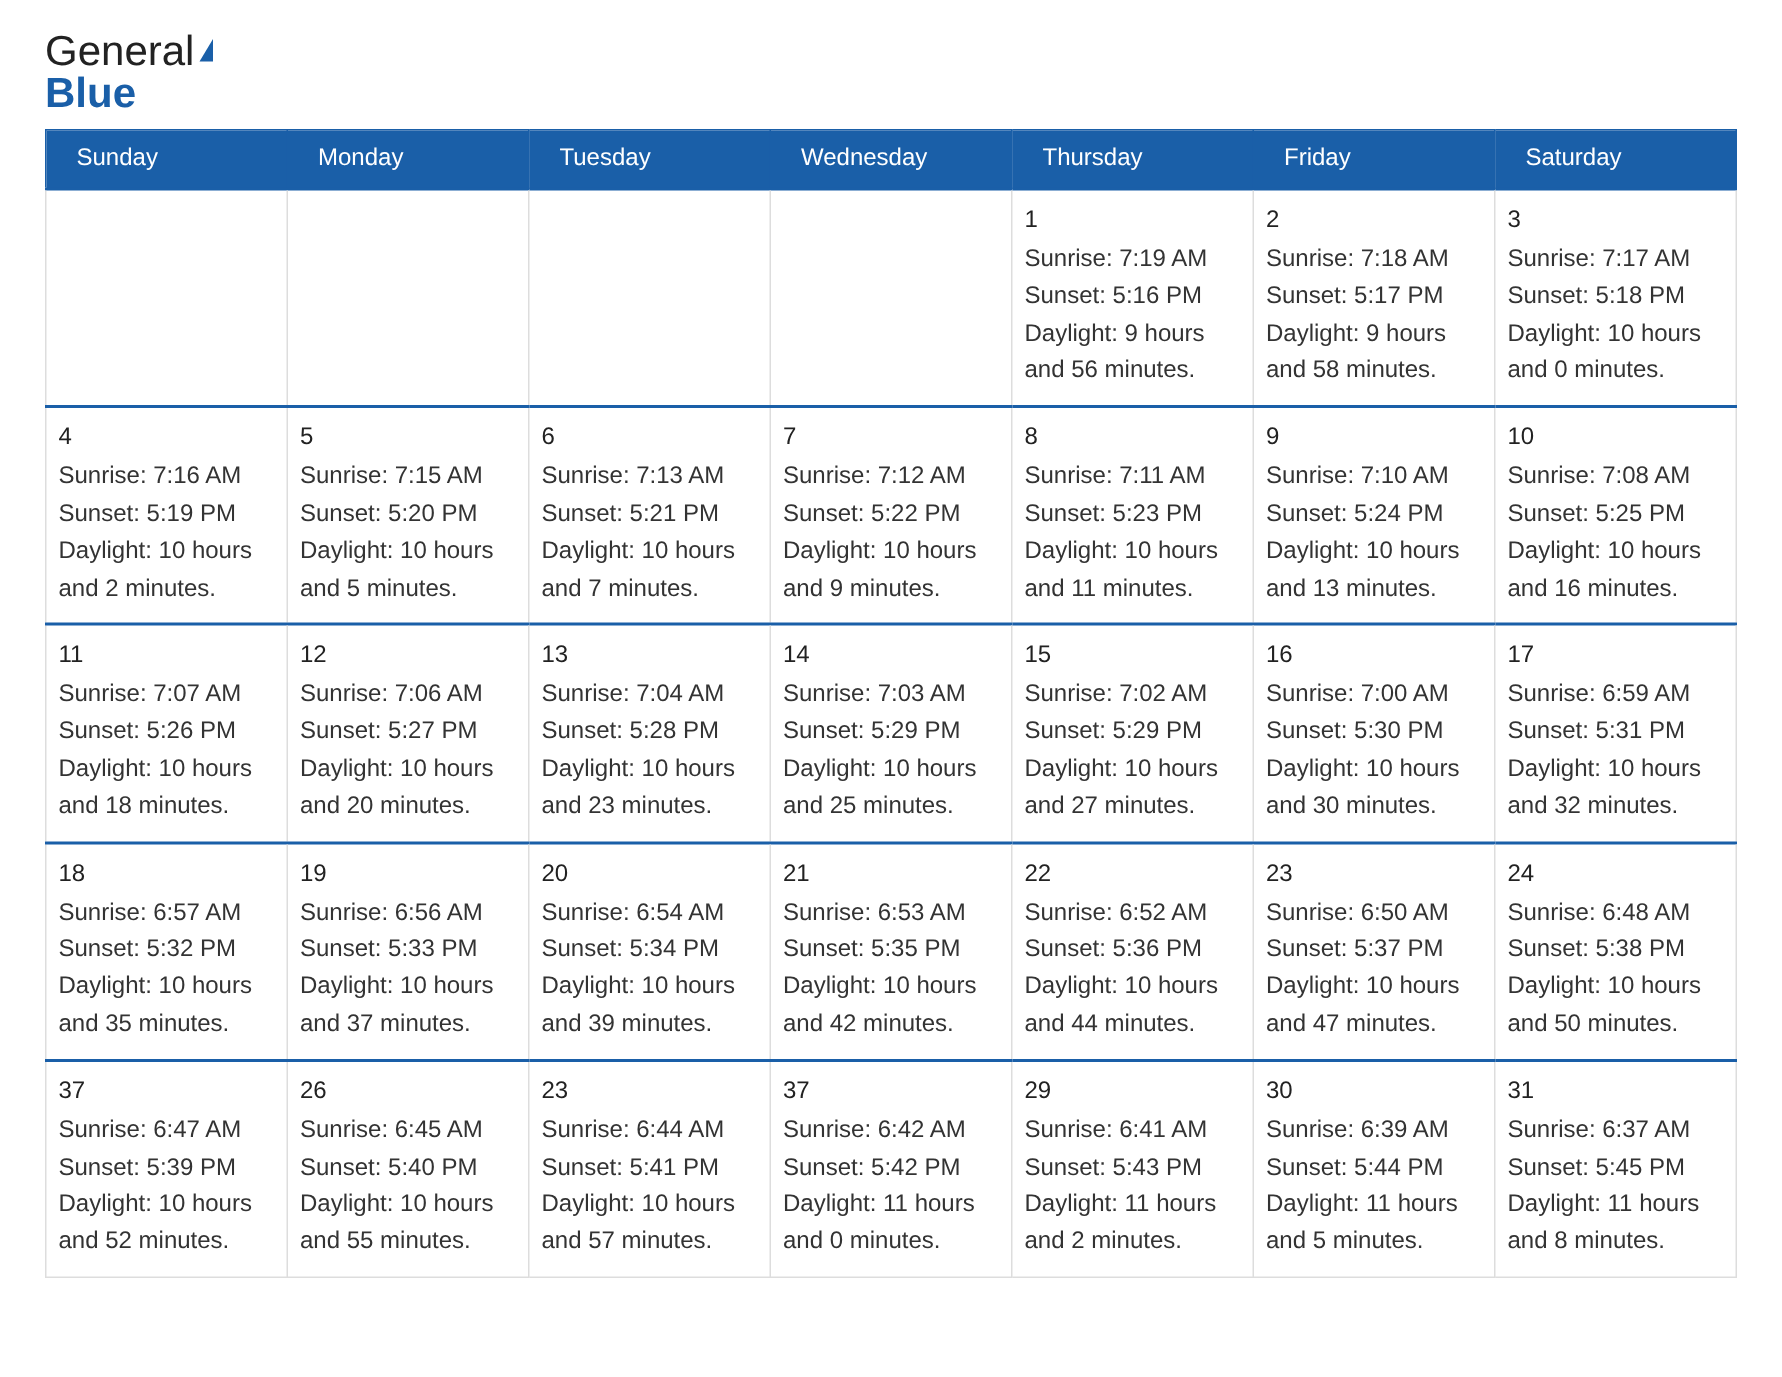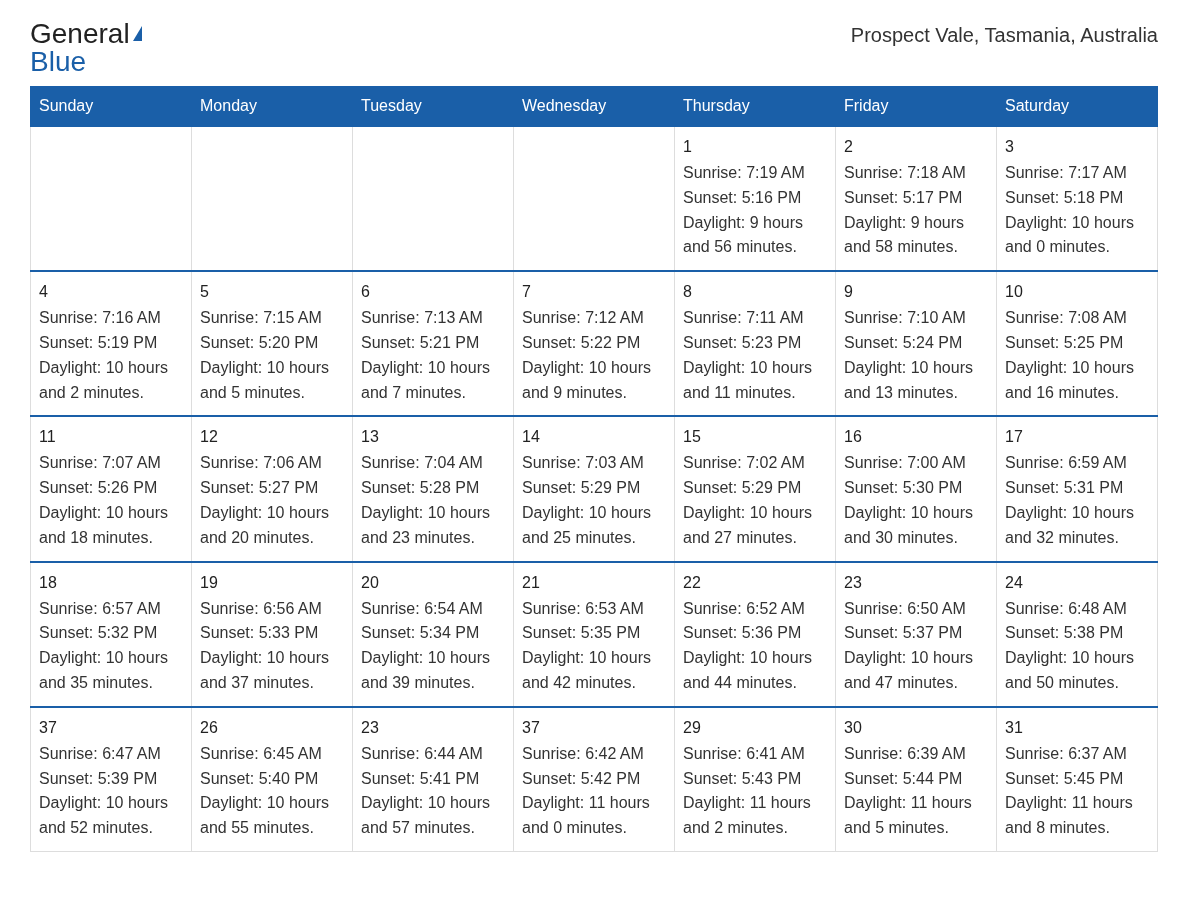--- a/index.html
+++ b/index.html
@@ -21,21 +21,21 @@
       align-items: flex-start;
     }
     .logo-text-general {
       font-size: 28px;
       font-weight: normal;
       color: #222;
       line-height: 1;
     }
     .logo-text-blue {
       font-size: 28px;
-      font-weight: normal;
+      font-weight: bold;
       color: #1a5fa8;
       line-height: 1;
       text-align: center;
     }
     .logo-line {
       display: flex;
       align-items: center;
     }
     .title-area {
       text-align: right;
@@ -52,21 +52,21 @@
       margin-top: 4px;
     }
     .calendar-table {
       width: 100%;
       border-collapse: collapse;
       margin-top: 10px;
     }
     .calendar-table th {
       background-color: #1a5fa8;
       color: #fff;
-      padding: 10px 8px;
+      padding: 10px 20px;
       font-size: 16px;
       font-weight: normal;
       text-align: left;
       border: 1px solid #1a5fa8;
     }
     .calendar-table td {
       vertical-align: top;
       padding: 8px 8px 10px 8px;
       border: 1px solid #ccc;
       width: 14.28%;
@@ -104,21 +104,20 @@
 
 <div class="header-area">
   <div class="logo">
     <div class="logo-line">
       <span class="logo-text-general">General</span>
       <span style="display:inline-block;width:0;height:0;border-left:9px solid transparent;border-right:0px solid transparent;border-bottom:15px solid #1a5fa8;margin-left:3px;margin-bottom:2px;"></span>
     </div>
     <span class="logo-text-blue">Blue</span>
   </div>
   <div class="title-area">
-    <div class="location-title">Prospect Vale, Tasmania, Australia</div>
   </div>
 </div>
 
 <table class="calendar-table">
   <thead>
     <tr>
     <th>Sunday</th>
         <th>Monday</th>
         <th>Tuesday</th>
         <th>Wednesday</th>

